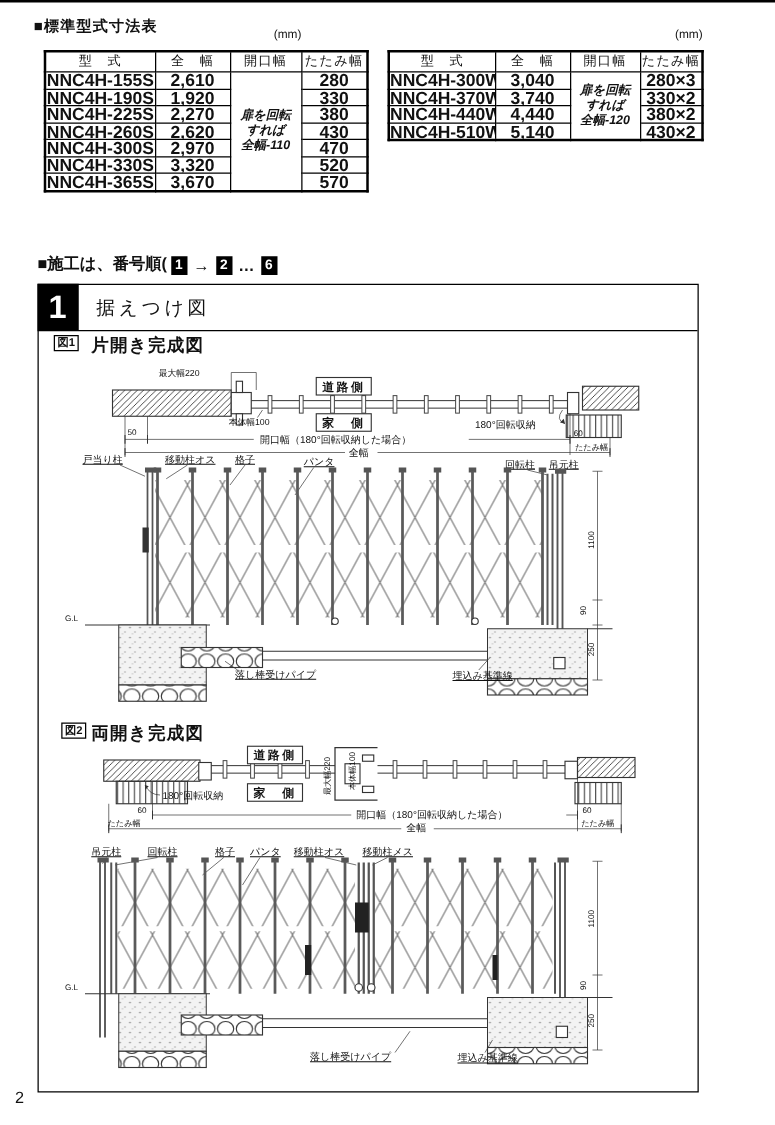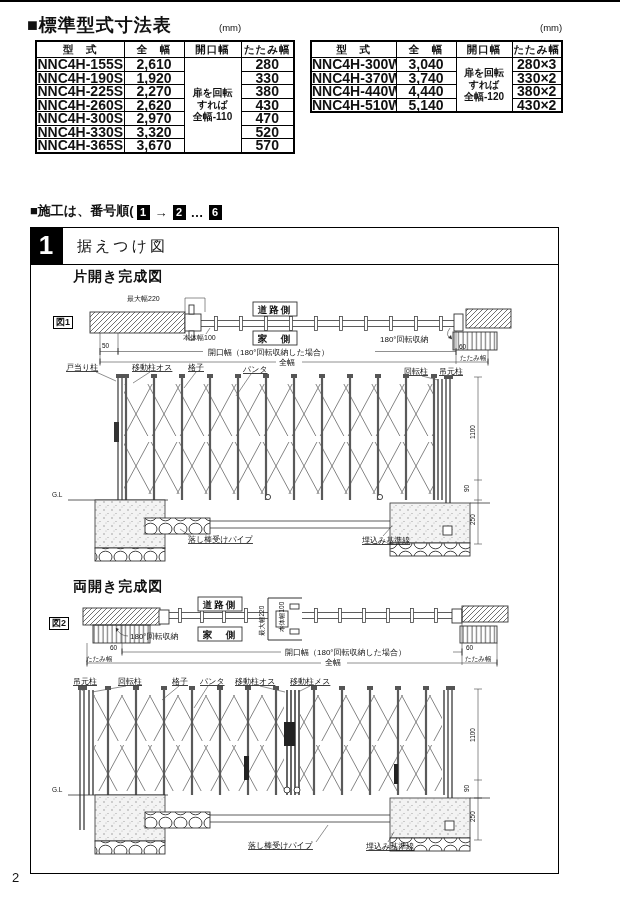--- a/index.html
+++ b/index.html
@@ -1,46 +1,46 @@
 <!DOCTYPE html>
 <html><head>
 <meta charset="utf-8">
 <style>
   html,body{margin:0;padding:0;background:#9a9a9a;}
   .page{position:relative;width:620px;height:900px;background:#ffffff;margin:0 auto;
         font-family:"Liberation Sans","DejaVu Sans",sans-serif;color:#111;overflow:hidden;}
   .topline{position:absolute;top:0;left:0;width:620px;height:2px;background:#000;}
-  .spec-title{position:absolute;left:27px;top:13px;font-size:18px;font-weight:bold;letter-spacing:1px;}
+  .spec-title{position:absolute;left:27px;top:13px;font-size:12px;font-weight:bold;letter-spacing:1px;}
   .unit{position:absolute;font-size:9.5px;}
   .unit-left{left:219px;top:22px;}
   .unit-right{left:540px;top:22px;}
   table.spec{position:absolute;border-collapse:collapse;table-layout:fixed;border:2px solid #000;background:#fff;}
   .tbl-single{left:35px;top:40px;width:258px;}
   .tbl-double{left:310px;top:40px;width:251px;}
   table.spec th,table.spec td{border:1px solid #000;padding:0;text-align:center;
         font-size:14px;line-height:12.5px;height:12.5px;white-space:nowrap;overflow:hidden;}
-  table.spec th{font-size:10.5px;height:15px;font-weight:bold;letter-spacing:1px;}
+  table.spec th{font-size:10.5px;height:15px;font-weight:normal;letter-spacing:1px;}
   table.spec td{font-weight:bold;}
-  table.spec td.note-cell{font-size:10px;line-height:12px;}
+  table.spec td.note-cell{font-size:10px;line-height:12px;font-style:italic;}
   .banner{position:absolute;left:30px;top:169px;width:528px;height:26px;background:#000;color:#fff;
         display:flex;align-items:center;justify-content:center;font-size:17px;font-weight:bold;letter-spacing:7px;}
   .instruction{position:absolute;left:30px;top:200px;height:20px;display:flex;align-items:flex-end;
         font-size:13px;font-weight:bold;}
   .chip{display:inline-block;background:#000;color:#fff;min-width:13px;height:15px;line-height:15px;
         text-align:center;font-size:11px;font-weight:bold;margin:0 3px;}
   .instr-sym{margin:0 2px;}
   .sec-box{position:absolute;left:30px;top:227px;width:527px;height:645px;border:1.5px solid #000;}
   .sec-num{position:absolute;left:-1.5px;top:-1.5px;width:33px;height:37px;background:#000;color:#fff;
         display:flex;align-items:center;justify-content:center;font-size:26px;font-weight:bold;}
   .sec-head-rule{position:absolute;left:-1.5px;top:35.5px;width:528.5px;height:0;border-top:1.5px solid #000;}
   .sec-title{position:absolute;left:46px;top:9px;font-size:15px;font-weight:normal;letter-spacing:3px;text-align:right;}
   .figtag{position:absolute;border:1px solid #000;font-size:9px;line-height:11px;padding:0 2px;font-weight:bold;background:#fff;}
   .figtitle{position:absolute;font-size:14px;font-weight:bold;letter-spacing:1px;}
-  .fig1-tag{left:22px;top:40px;margin-top:48px;}  .fig1-title{left:42px;top:40px;}
-  .fig2-tag{left:18px;top:350px;margin-top:39px;} .fig2-title{left:42px;top:350px;}
+  .fig1-tag{left:12px;top:40px;}  .fig1-title{left:42px;top:40px;}
+  .fig2-tag{left:18px;top:350px;} .fig2-title{left:42px;top:350px;}
   .figsvg{position:absolute;}
   .fig1-svg{left:38px;top:284px;}
   .fig2-svg{left:38px;top:592px;}
   .pagenum{position:absolute;left:12px;top:870px;font-size:13px;}
   svg text{fill:#111;font-family:"Liberation Sans","DejaVu Sans",sans-serif;}
   .t8{font-size:8px;} .t7{font-size:7px;} .t65{font-size:6.5px;} .t95b{font-size:9.5px;font-weight:bold;letter-spacing:2px;}
   .ul{text-decoration:underline;}
   .ln{stroke:#333;stroke-width:0.8;fill:none;}
   .lnthin{stroke:#333;stroke-width:0.55;fill:none;}
   .outl{stroke:#333;stroke-width:0.9;fill:#fff;}

